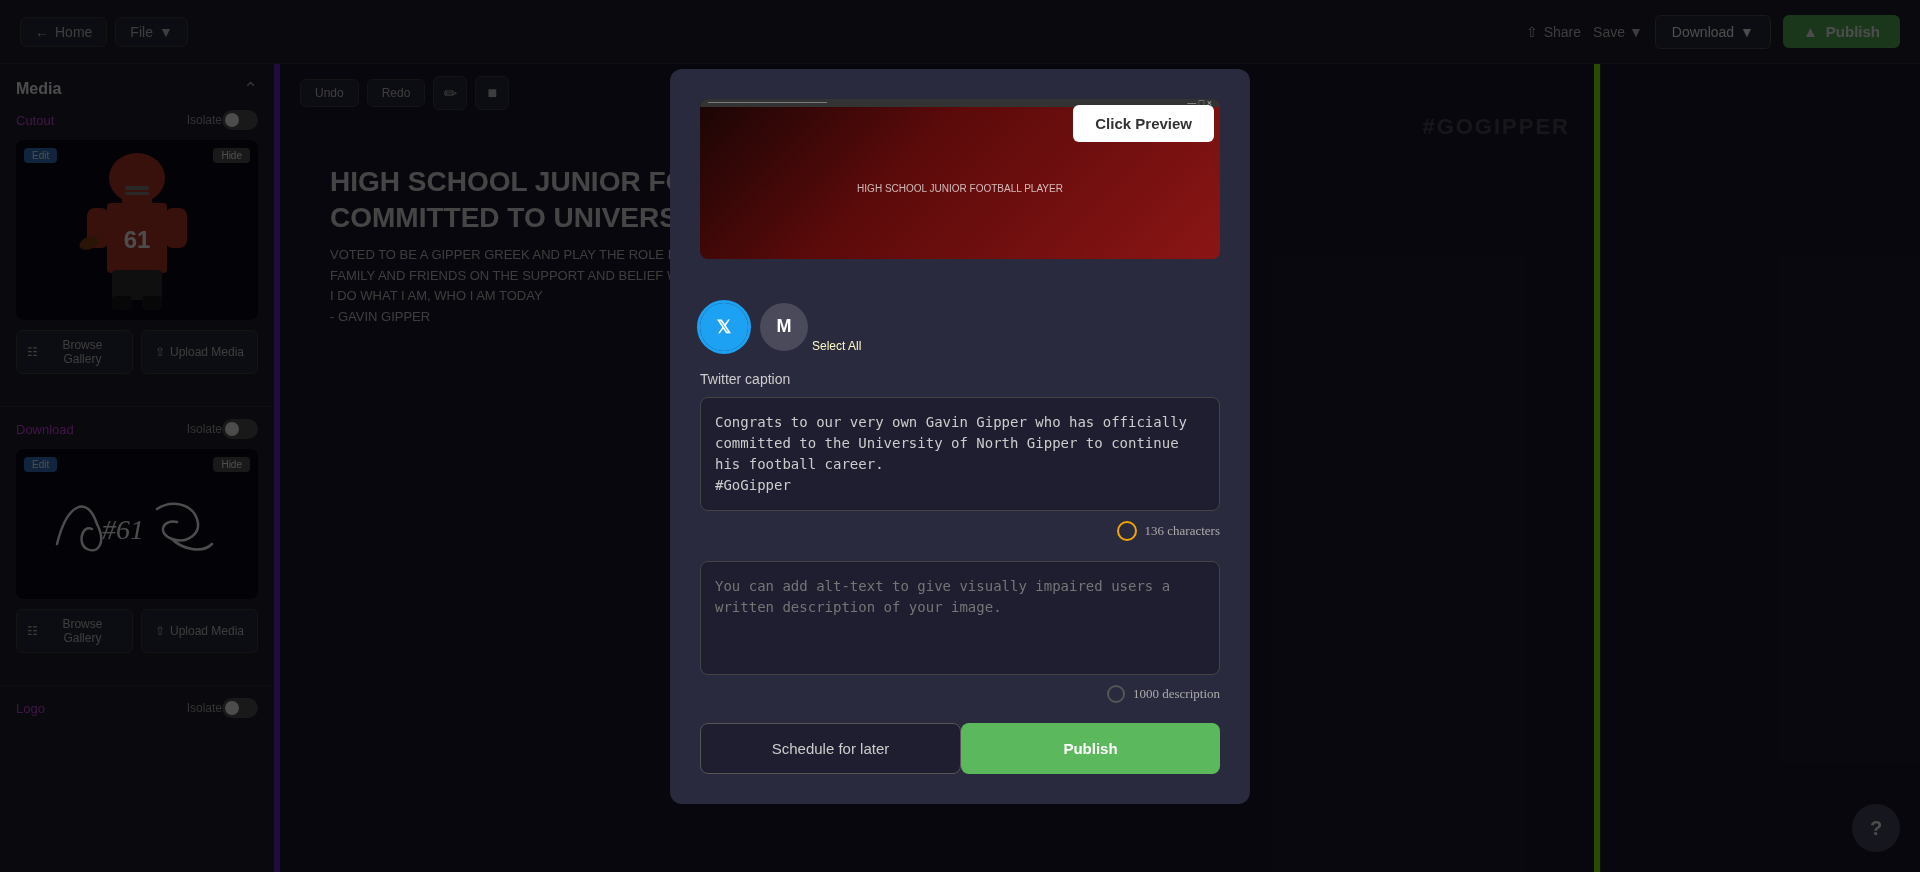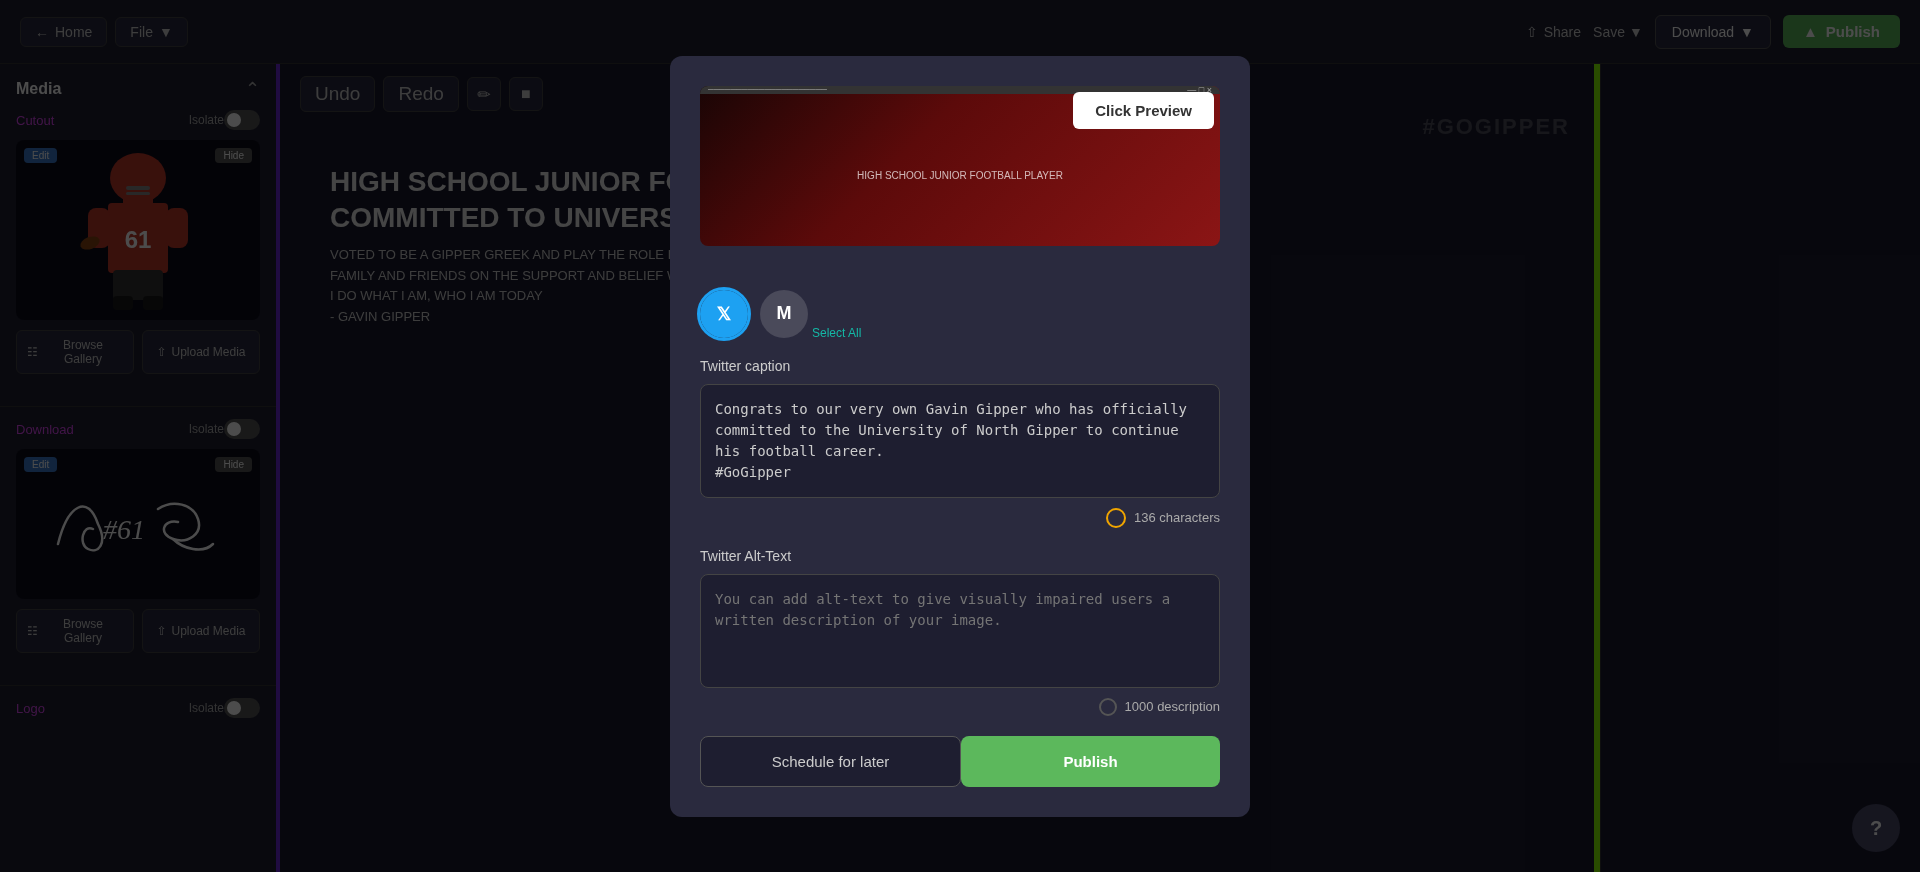--- a/index.html
+++ b/index.html
@@ -95,21 +95,21 @@
     }
 
     
     .left-panel {
       position: absolute;
       top: 64px;
       left: 0;
       width: 280px;
       height: calc(872px - 64px);
       background: #1e1e30;
-      border-right: 4px solid #6d28d9;
+      border-right: 6px solid #6d28d9;
       overflow-y: auto;
       padding: 0 0 20px 0;
     }
     .panel-header {
       display: flex;
       align-items: center;
       justify-content: space-between;
       padding: 14px 16px 10px 16px;
     }
     .panel-title {
@@ -240,21 +240,21 @@
       align-items: center;
       gap: 8px;
     }
     .canvas-tool-btn {
       background: #2a2a40;
       border: 1px solid #444;
       color: #ccc;
       border-radius: 6px;
       padding: 6px 14px;
       cursor: pointer;
-      font-size: 19px;
+      font-size: 12px;
     }
     .canvas-icon-btn {
       background: #2a2a40;
       border: 1px solid #444;
       color: #ccc;
       border-radius: 6px;
       width: 34px;
       height: 34px;
       cursor: pointer;
       font-size: 16px;
@@ -386,20 +386,21 @@
       margin-bottom: 6px;
     }
     .char-count-row {
       display: flex;
       justify-content: flex-end;
       align-items: center;
       gap: 8px;
       margin-bottom: 20px;
       font-size: 13px;
       color: #aaa;
+      font-family: Liberation Serif, serif;
     }
     .char-circle {
       width: 20px;
       height: 20px;
       border-radius: 50%;
       border: 2px solid #f0a500;
       display: inline-flex;
       align-items: center;
       justify-content: center;
     }
@@ -703,35 +704,34 @@
           <div class="selected-ring"></div>
           <span style="font-size:18px; font-weight:700;">𝕏</span>
         </div>
       </div>
       <div style="display:flex; flex-direction:column; align-items:center; gap:4px;">
         <div class="social-icon-circle meta-icon">
           <span style="font-size:18px; font-weight:700;">M</span>
         </div>
       </div>
       <div style="margin-left: -8px; margin-bottom: -2px;">
-        <div style="font-size: 12px; color: #14b8a6; margin-top: 56px;">Select All</div>
+        <div style="font-size: 12px; color: #fef9c3; margin-top: 56px;">Select All</div>
       </div>
     </div>
 
     
     <div class="modal-section-label">Twitter caption</div>
     <textarea class="modal-textarea" rows="4" style="">Congrats to our very own Gavin Gipper who has officially committed to the University of North Gipper to continue his football career.
 #GoGipper</textarea>
     <div class="char-count-row">
       <div class="char-circle"></div>
       <span>136 characters</span>
     </div>
 
     
-    <div class="modal-section-label">Twitter Alt-Text</div>
     <textarea class="modal-textarea" rows="4" placeholder="You can add alt-text to give visually impaired users a written description of your image." style=""></textarea>
     <div class="char-count-row">
       <div style="width:18px; height:18px; border-radius:50%; border:2px solid #555; display:inline-flex; align-items:center; justify-content:center;"></div>
       <span>1000 description</span>
     </div>
 
     
     <div class="modal-footer">
       <button class="schedule-btn">Schedule for later</button>
       <button class="publish-btn-modal">Publish</button>

